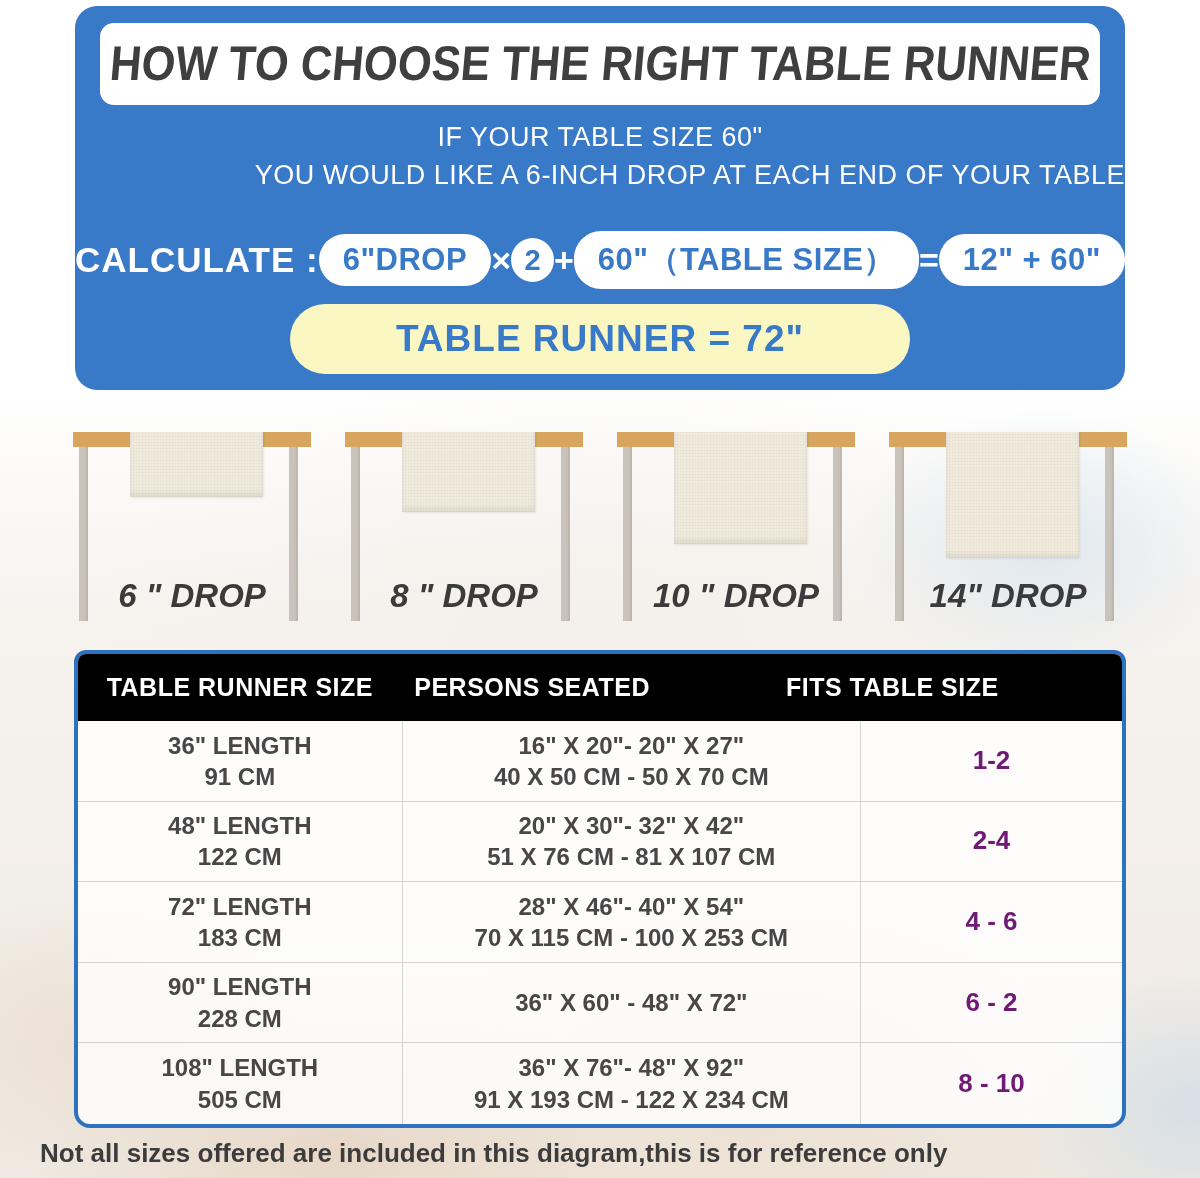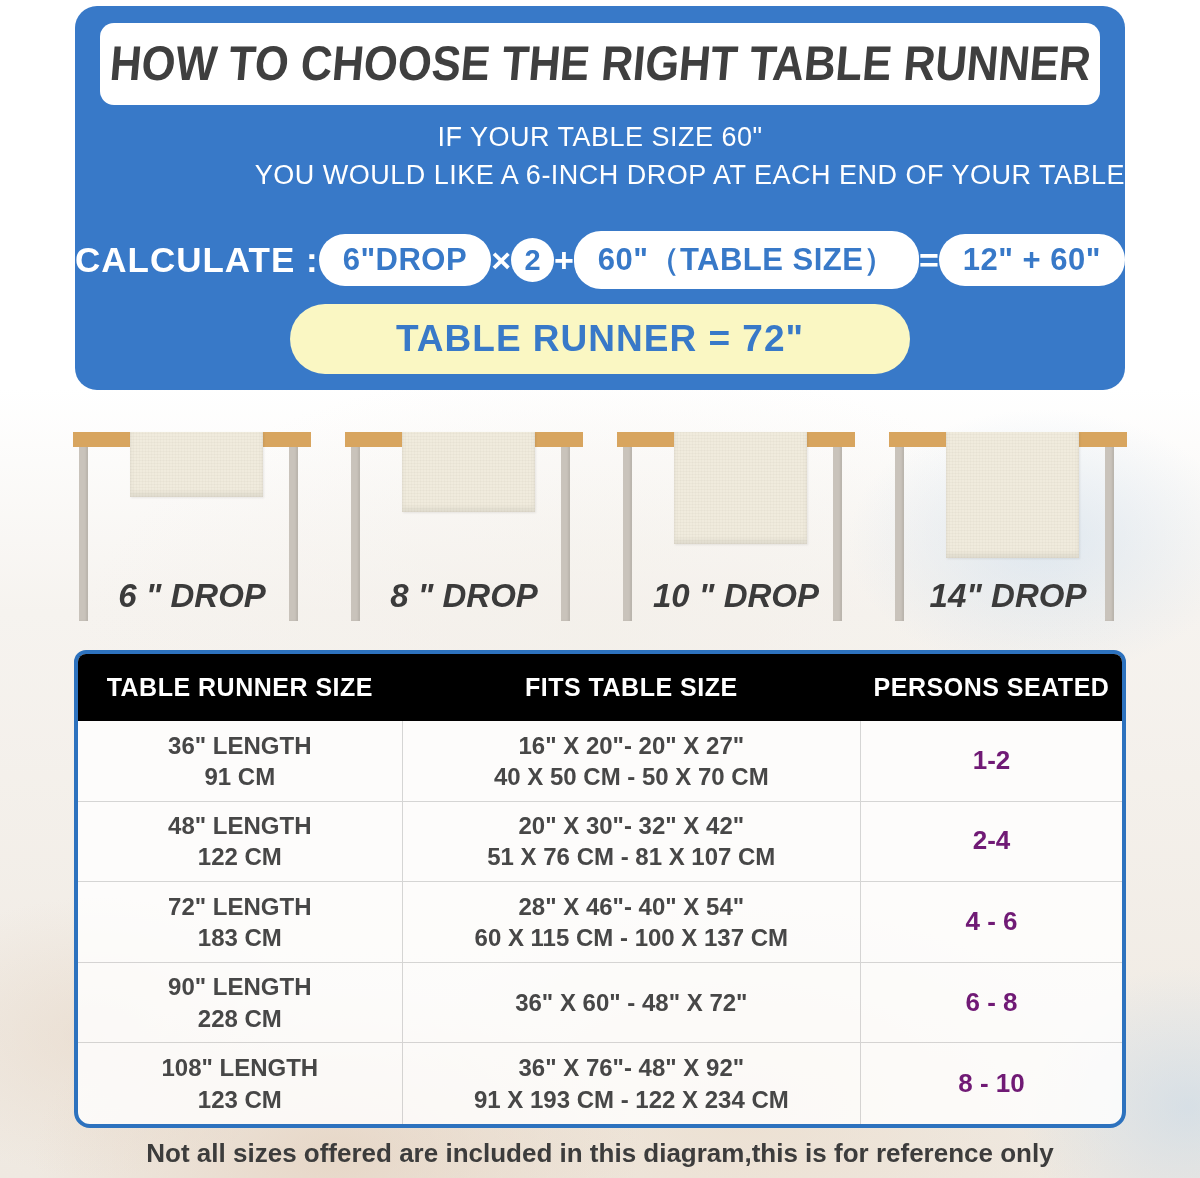--- a/index.html
+++ b/index.html
@@ -94,22 +94,22 @@
   .trow:last-child { border-bottom:none; }
   .tcell {
     display:flex; flex-direction:column; align-items:center; justify-content:center;
     font-weight:bold; color:#474747; font-size:24px; line-height:1.3; text-align:center;
   }
   .tcell.c2 { border-left:1px solid rgba(130,130,130,.32); border-right:1px solid rgba(130,130,130,.32); }
   .tcell.c3 { font-size:26px; color:#701a75; }
 
   
   .footer-note {
-    position:absolute; top:1138px; left:0; width:100%; text-align:center;
-    font-weight:bold; font-size:26px; color:#3C3C3C;
+    position:absolute; top:1138px; left:0; width:100%; text-align:left;
+    font-weight:bold; font-size:26px; color:#3C3C3C;padding-left:40px;
   }
 </style>
 </head>
 <body>
 
 <div class="top-panel">
   <div class="title-box">
     <h1>HOW TO CHOOSE THE RIGHT TABLE RUNNER</h1>
   </div>
   <div class="subline first">IF YOUR TABLE SIZE 60"</div>
@@ -156,22 +156,22 @@
     <div class="leg right"></div>
     <div class="tabletop"></div>
     <div class="runner"></div>
     <div class="fig-label">14" DROP</div>
   </div>
 </div>
 
 <div class="size-table">
   <div class="thead">
     <div class="hc c1">TABLE RUNNER SIZE</div>
+    <div class="hc c3">PERSONS SEATED</div>
     <div class="hc c2">FITS TABLE SIZE</div>
-    <div class="hc c3">PERSONS SEATED</div>
   </div>
 
   <div class="trow">
     <div class="tcell c1">
       <span>36" LENGTH</span>
       <span>91 CM</span>
     </div>
     <div class="tcell c2">
       <span>16" X 20"- 20" X 27"</span>
       <span>40 X 50 CM - 50 X 70 CM</span>
@@ -191,40 +191,40 @@
     <div class="tcell c3">2-4</div>
   </div>
 
   <div class="trow">
     <div class="tcell c1">
       <span>72" LENGTH</span>
       <span>183 CM</span>
     </div>
     <div class="tcell c2">
       <span>28" X 46"- 40" X 54"</span>
-      <span>60 X 115 CM - 100 X 137 CM</span>
+      <span>70 X 115 CM - 100 X 253 CM</span>
     </div>
     <div class="tcell c3">4 - 6</div>
   </div>
 
   <div class="trow">
     <div class="tcell c1">
       <span>90" LENGTH</span>
       <span>228 CM</span>
     </div>
     <div class="tcell c2">
       <span>36" X 60" - 48" X 72"</span>
     </div>
-    <div class="tcell c3">6 - 8</div>
+    <div class="tcell c3">6 - 2</div>
   </div>
 
   <div class="trow">
     <div class="tcell c1">
       <span>108" LENGTH</span>
-      <span>123 CM</span>
+      <span>505 CM</span>
     </div>
     <div class="tcell c2">
       <span>36" X 76"- 48" X 92"</span>
       <span>91 X 193 CM - 122 X 234 CM</span>
     </div>
     <div class="tcell c3">8 - 10</div>
   </div>
 </div>
 
 <div class="footer-note">Not all sizes offered are included in this diagram,this is for reference only</div>

